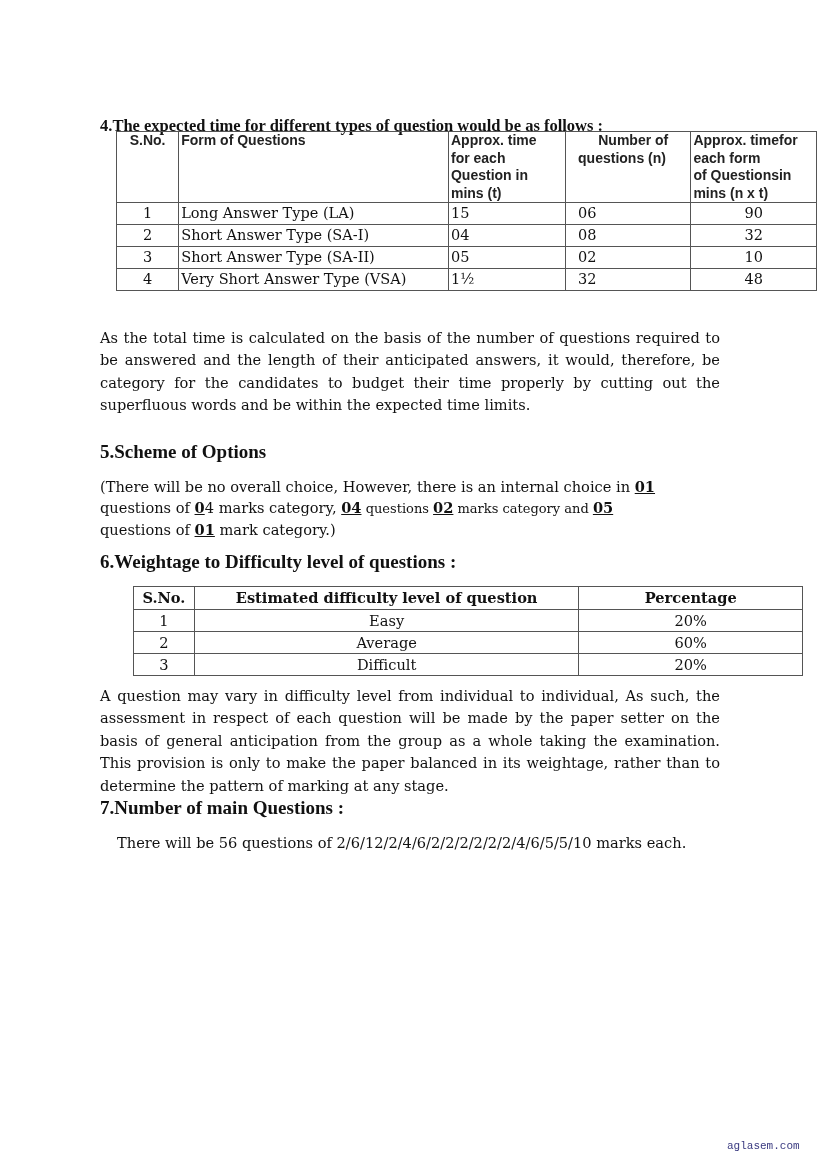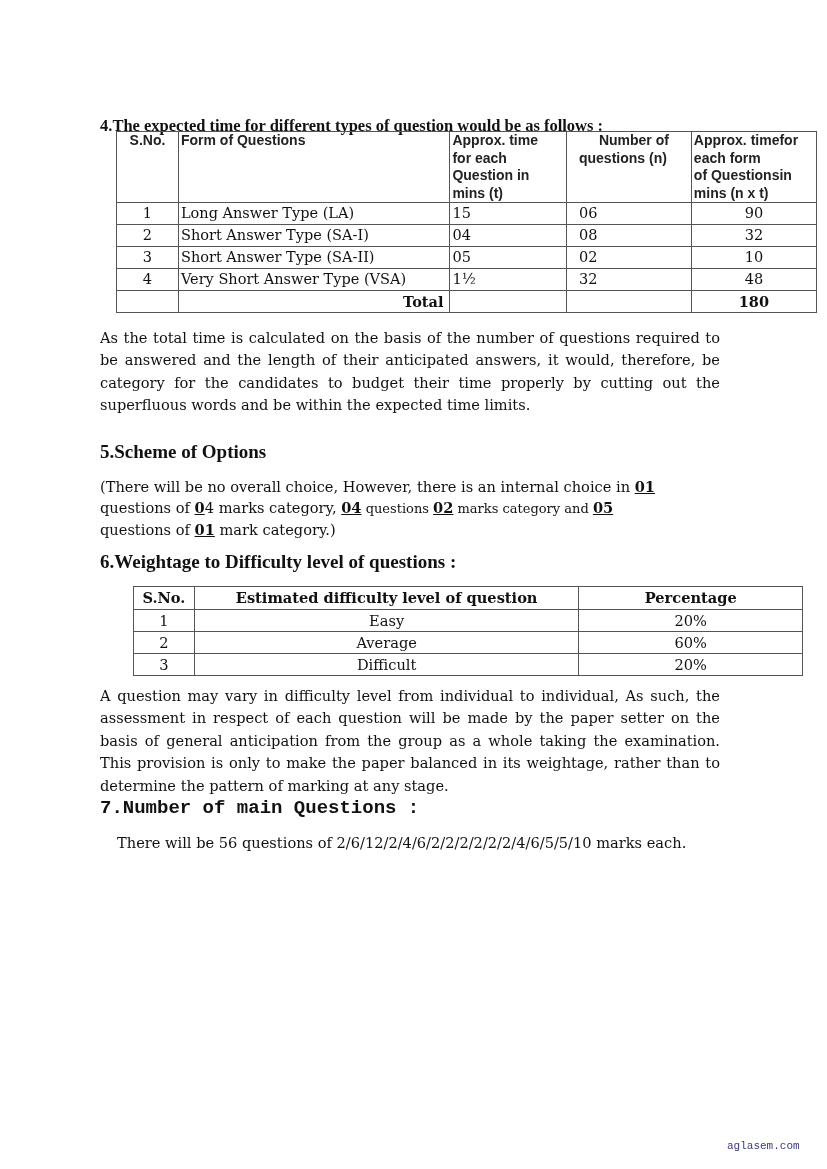--- a/index.html
+++ b/index.html
@@ -2,21 +2,21 @@
 <html><head>
 <meta charset="utf-8">
 <style>
   html, body { margin: 0; padding: 0; background: #ffffff; }
   body { width: 827px; height: 1169px; position: relative; overflow: hidden; color: #111; }
 
   .heading { position: absolute; left: 100px; font-family: "Liberation Serif", serif; font-weight: bold; color: #111; }
   .h4 { top: 116px; font-size: 16.5px; }
   .h5 { top: 441px; font-size: 19px; }
   .h6 { top: 551px; font-size: 19px; }
-  .h7 { top: 797px; font-size: 19px; font-family: Liberation Mono, monospace; }
+  .h7 { top: 797px; font-size: 19px; }
 
   table { border-collapse: collapse; position: absolute; }
   td, th { border: 1.5px solid #555; padding: 0 2px; vertical-align: top; }
 
   
   #t1 { left: 116px; top: 131px; width: 701px; }
   #t1 th { font-family: "Liberation Sans", sans-serif; font-weight: bold; font-size: 14px; line-height: 17.5px; color: #222; height: 70px; }
   #t1 td { font-family: "DejaVu Serif", serif; font-size: 14.5px; height: 21px; line-height: 21px; vertical-align: middle; color: #111; }
   #t1 .c1 { width: 58px; text-align: center; }
   #t1 .c2 { width: 272px; text-align: left; }
@@ -97,27 +97,20 @@
       <td class="c4">02</td>
       <td class="c5">10</td>
     </tr>
     <tr>
       <td class="c1">4</td>
       <td class="c2">Very Short Answer Type (VSA)</td>
       <td class="c3">1½</td>
       <td class="c4">32</td>
       <td class="c5">48</td>
     </tr>
-    <tr>
-      <td class="c1"></td>
-      <td class="c2 total-label">Total</td>
-      <td class="c3"></td>
-      <td class="c4"></td>
-      <td class="c5 total-val">180</td>
-    </tr>
   </tbody>
     </table>
 
   <p class="para para-last-left" id="p1" style="margin:0">As the total time is calculated on the basis of the number of questions required to be answered and the length of their anticipated answers, it would, therefore, be category for the candidates to budget their time properly by cutting out the superfluous words and be within the expected time limits.</p>
 
   <div class="heading h5">5.Scheme of Options</div>
 
   <p class="para" id="p2" style="margin:0"><span>(There will be no overall choice, However, there is an internal choice in </span><u>01</u><br><span> questions of </span><u>0</u><span>4 marks category,  </span><u>04</u><span style="font-size:13px"> questions </span><u>02</u><span style="font-size:13px"> marks category and </span><u>05</u><br><span> questions  of </span><u>01</u><span> mark category.)</span></p>
 
   <div class="heading h6">6.Weightage to Difficulty level of questions :</div>

